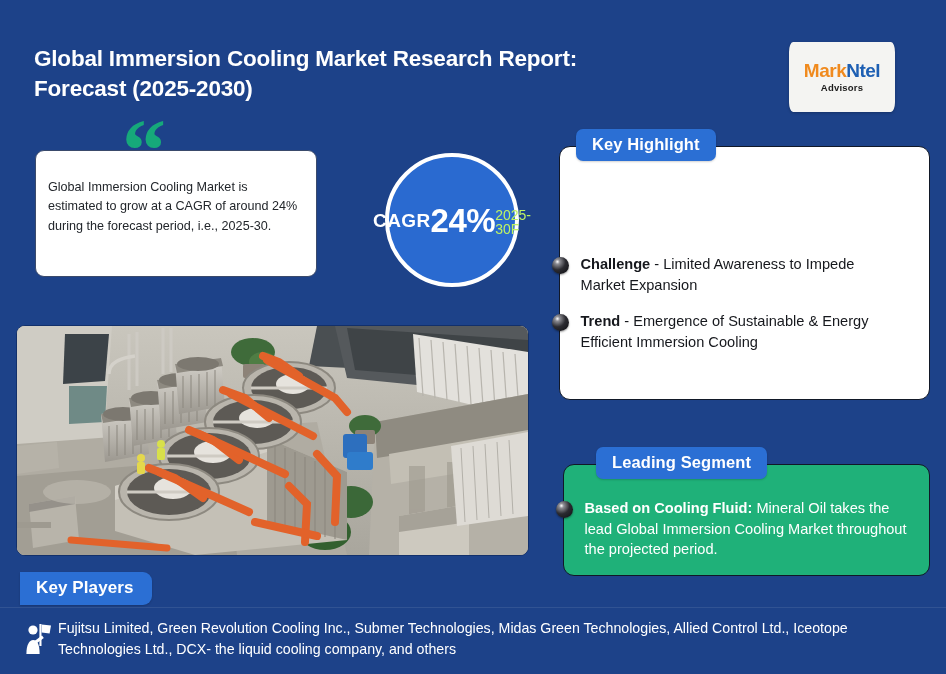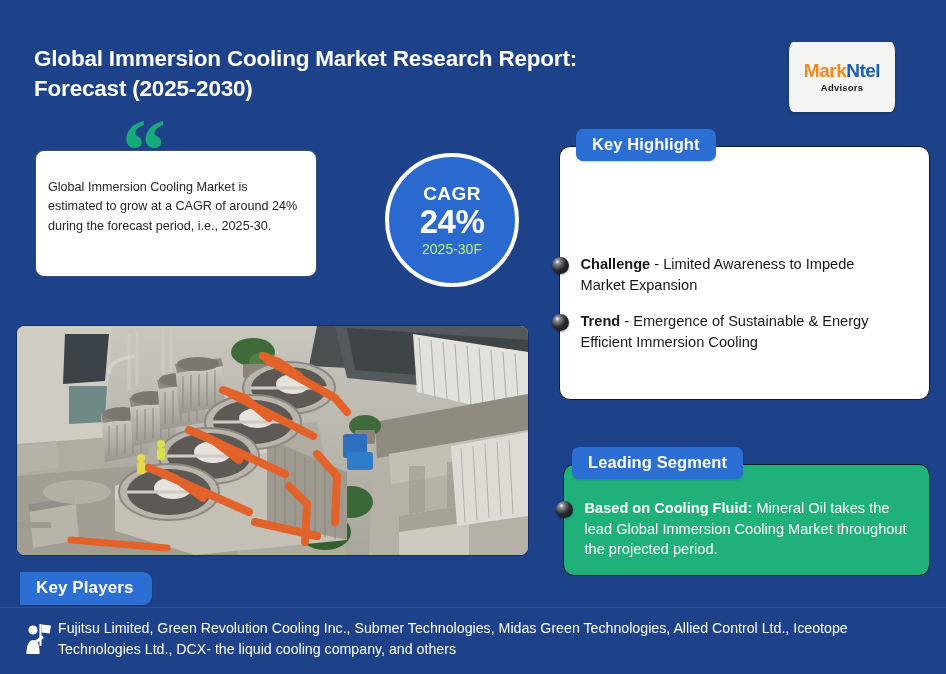--- a/index.html
+++ b/index.html
@@ -45,21 +45,21 @@
   .quote-text{
     position:absolute;left:12px;top:27px;width:256px;
     color:#22262b;font-size:12.6px;line-height:1.53;
   }
 
   
   .cagr{
     position:absolute;left:385px;top:153px;width:134px;height:134px;
     border-radius:50%;background:#2a6ad0;border:4px solid #ffffff;
     box-sizing:border-box;
-    display:flex;flex-direction:column;align-items:center;justify-content:center;
+    display:flex;flex-direction:row;align-items:center;justify-content:center;
     color:#fff;z-index:4;
   }
   .cagr-label{font-size:19px;font-weight:bold;letter-spacing:.4px;line-height:1;}
   .cagr-value{font-size:33px;font-weight:bold;line-height:1.08;margin-top:1px;letter-spacing:-.5px;}
   .cagr-period{font-size:14px;line-height:1;margin-top:3px;color:#bef264;}
 
   
   .photo{
     position:absolute;left:16px;top:325px;width:511px;height:229px;
     border-radius:9px;overflow:hidden;border:1px solid #12306b;
@@ -71,21 +71,21 @@
   .badge{
     position:absolute;z-index:6;
     background:#2b6fd4;color:#ffffff;
     font-size:16.5px;font-weight:bold;
     border-radius:7px;
     padding:6px 16px 7px 16px;
     letter-spacing:.1px;white-space:nowrap;
     box-shadow:0 1px 2px rgba(0,0,0,.18);
   }
   #badge-key-highlight{left:576px;top:129px;}
-  #badge-leading-segment{left:572px;top:447px;}
+  #badge-leading-segment{left:596px;top:447px;}
   #badge-key-players{left:20px;top:572px;border-radius:0 9px 9px 0;padding:6px 18px 7px 16px;font-size:17px;}
 
   .panel-highlight{
     position:absolute;left:559px;top:146px;width:371px;height:254px;
     background:#ffffff;border:1.5px solid #111827;border-radius:11px;
     box-sizing:border-box;z-index:5;
   }
   .panel-segment{
     position:absolute;left:563px;top:464px;width:367px;height:112px;
     background:#1fb179;border:1.5px solid #111827;border-radius:11px;

